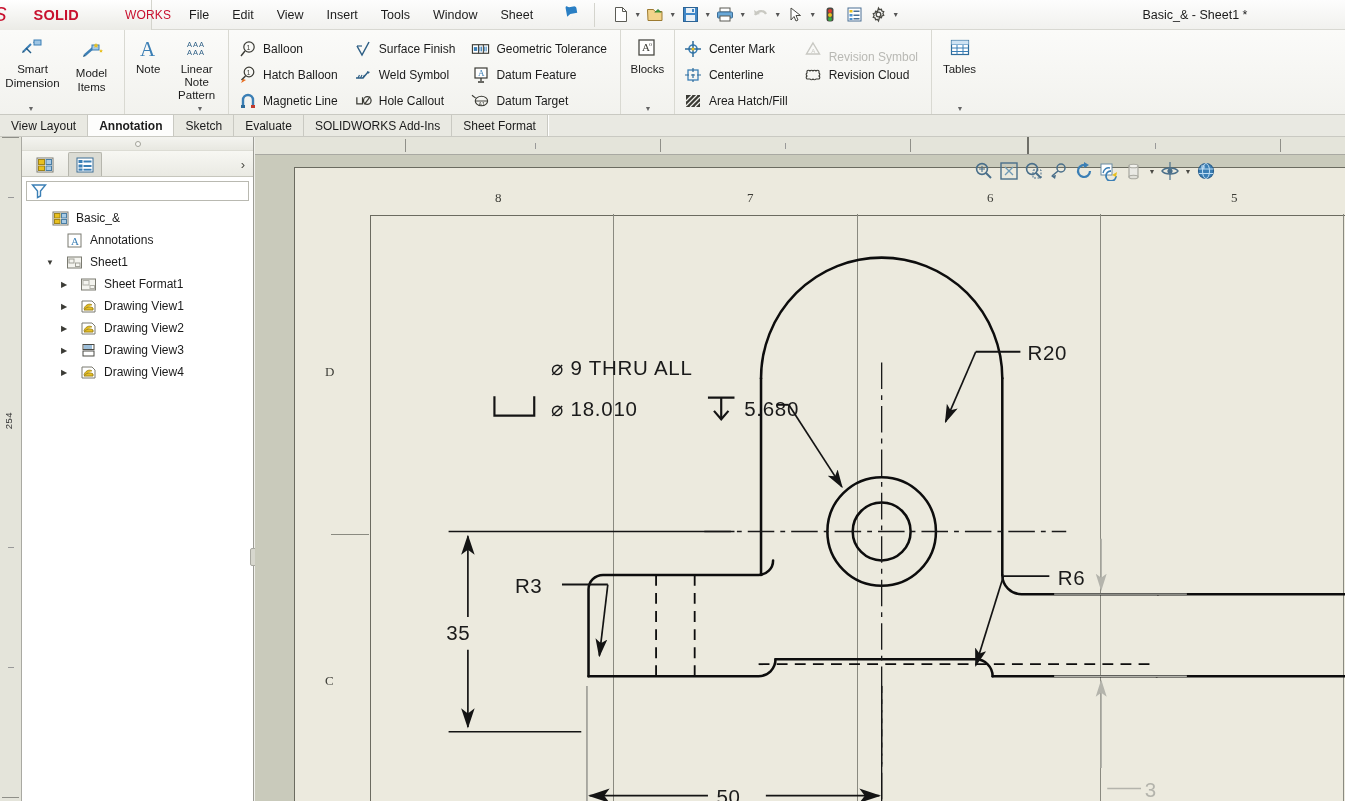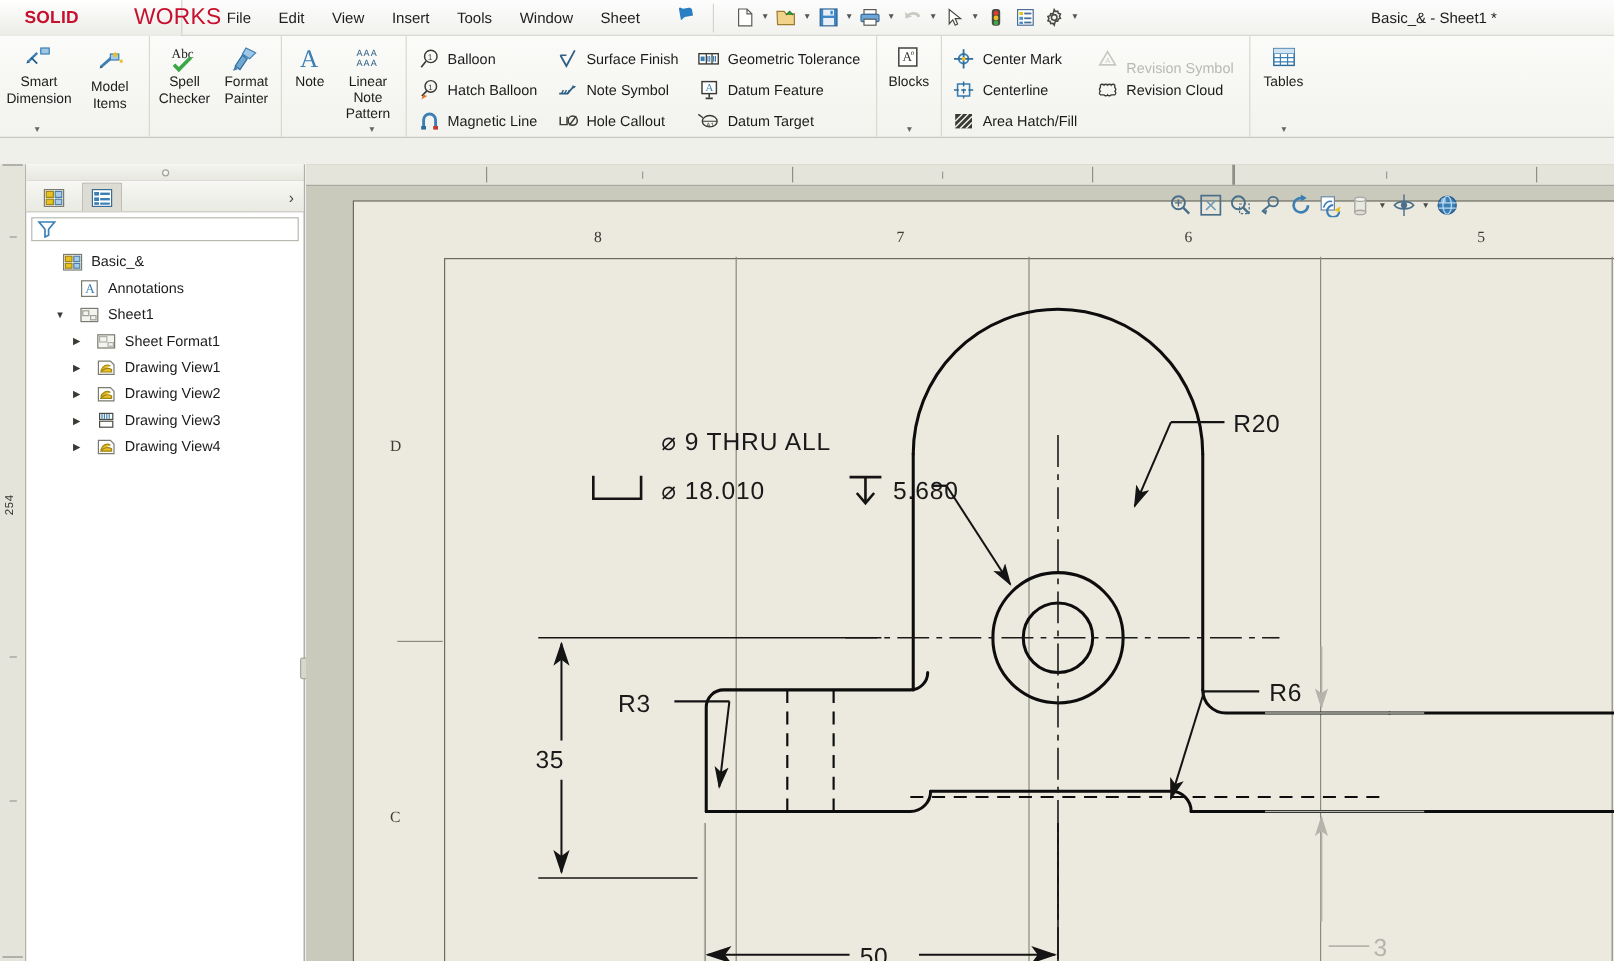--- a/index.html
+++ b/index.html
@@ -22,21 +22,21 @@
     display: flex; align-items: center;
   }
   .logo-box {
     width: 152px; height: 30px;
     background: linear-gradient(#ffffff,#ebebe6);
     border-right: 1px solid #d4d4cd;
     display: flex; align-items: center; justify-content: center;
   }
   .logo-ds { color: #c8102e; font-weight: normal; font-size: 20px; letter-spacing: -1px; font-style: italic; }
   .logo-solid { color: #c8102e; font-weight: bold; font-size: 14.5px; letter-spacing: .2px; margin-left: 28px; }
-  .logo-works { color: #c8102e; font-weight: normal; font-size: 19px; letter-spacing: .2px; padding-left: 46px; }
+  .logo-works { color: #c8102e; font-weight: normal; font-size: 12px; letter-spacing: .2px; padding-left: 46px; }
   .menubar { display: flex; align-items: center; margin-left: 26px; gap: 1px; }
   .menu-item {
     padding: 4px 11px; font-size: 12.5px; color: #1d1d1d; cursor: default;
   }
   .pin-icon { margin-left: 18px; color: #2a7fc4; font-size: 15px; transform: rotate(35deg); }
   .qat {
     display: flex; align-items: center; gap: 2px; margin-left: 16px;
     border-left: 1px solid #d4d4cd; padding-left: 14px; height: 24px;
   }
   .qat-btn { width: 22px; height: 22px; display:flex; align-items:center; justify-content:center; }
@@ -322,43 +322,20 @@
               <path d="M17 1l.8 1.6 1.7.2-1.2 1.2.3 1.7-1.6-.8-1.6.8.3-1.7L14.5 2.8l1.7-.2z" fill="#e8c020"></path>
               <path d="M22 7l.6 1.2 1.3.2-.9.9.2 1.3-1.2-.6-1.2.6.2-1.3-.9-.9 1.3-.2z" fill="#e8c020"></path>
             </svg>
         </div>
         <div class="big-lbl">Model</div>
         <div class="big-lbl">Items</div>
       </div>
       <div class="grp-caret" style="left:0;width:62px">▼</div>
     </div>
 
-    <div class="rgroup" style="width:110px">
-      <div class="big-btn">
-        <div class="big-ico">
-          <svg width="30" height="24" viewBox="0 0 30 24">
-              <text x="4" y="11" font-family="Liberation Serif, serif" font-size="11" fill="#1b1b1b">Abc</text>
-              <path d="M6 17l4 4 10-10" stroke="#39a845" stroke-width="3" fill="none"></path>
-            </svg>
-        </div>
-        <div class="big-lbl">Spell</div>
-        <div class="big-lbl">Checker</div>
-      </div>
-      <div class="big-btn">
-        <div class="big-ico">
-          <svg width="26" height="24" viewBox="0 0 26 24">
-              <path d="M13 3l8 4-5 5-6-4z" fill="#9fc6e4" stroke="#3b7fb5"></path>
-              <path d="M10 9l4 3-6 9-4-3z" fill="#6ea8d4" stroke="#2e6b99"></path>
-              <path d="M4 18l-2 4 4-1z" fill="#3b7fb5"></path>
-            </svg>
-        </div>
-        <div class="big-lbl">Format</div>
-        <div class="big-lbl">Painter</div>
-      </div>
-    </div>
 
     <div class="rgroup" style="width:104px">
       <div class="big-btn" style="width:44px">
         <div class="big-ico">
           <svg width="24" height="24" viewBox="0 0 24 24">
               <text x="4" y="19" font-family="Liberation Serif, serif" font-size="21" fill="#3b7fb5">A</text>
             </svg>
         </div>
         <div class="big-lbl">Note</div>
       </div>
@@ -421,21 +398,21 @@
           <div class="small-lbl">Surface Finish</div>
         </div>
         <div class="small-btn">
           <div class="small-ico">
             <svg width="18" height="18" viewBox="0 0 18 18">
                 <path d="M2 12h7l5-6" fill="none" stroke="#2e5f85" stroke-width="1.4"></path>
                 <path d="M4 12l1.5-3M6.5 12L8 9M9 12l1.5-3" stroke="#2e5f85" stroke-width="1.2"></path>
                 <path d="M13 5l3 1-2 2z" fill="#2e5f85"></path>
               </svg>
           </div>
-          <div class="small-lbl">Note Symbol</div>
+          <div class="small-lbl">Weld Symbol</div>
         </div>
         <div class="small-btn">
           <div class="small-ico">
             <svg width="20" height="18" viewBox="0 0 20 18">
                 <path d="M3 5v7h6V5" fill="none" stroke="#3a3a34" stroke-width="1.3"></path>
                 <circle cx="14" cy="8.5" r="4" fill="none" stroke="#3a3a34" stroke-width="1.3"></circle>
                 <path d="M11 12.5l6-8" stroke="#3a3a34" stroke-width="1.3"></path>
               </svg>
           </div>
           <div class="small-lbl">Hole Callout</div>
@@ -555,20 +532,29 @@
               <rect x="3.5" y="3.5" width="17" height="4" fill="#cfe3f3"></rect>
             </svg>
         </div>
         <div class="big-lbl">Tables</div>
       </div>
       <div class="grp-caret" style="left:0;width:56px">▼</div>
     </div>
 
   </div>
 
+  <div class="cmdtabs">
+    <div class="ctab">View Layout</div>
+    <div class="ctab active">Annotation</div>
+    <div class="ctab">Sketch</div>
+    <div class="ctab">Evaluate</div>
+    <div class="ctab">SOLIDWORKS Add-Ins</div>
+    <div class="ctab">Sheet Format</div>
+    <div class="ctab-rest"></div>
+  </div>
 
   <div class="vruler">
     <div class="seg" style="top:0px"></div>
     <div class="tick" style="top:60px"></div>
     <div class="num" style="top:275px">254</div>
     <div class="tick" style="top:410px"></div>
     <div class="tick" style="top:530px"></div>
     <div class="seg" style="top:660px"></div>
   </div>
 

